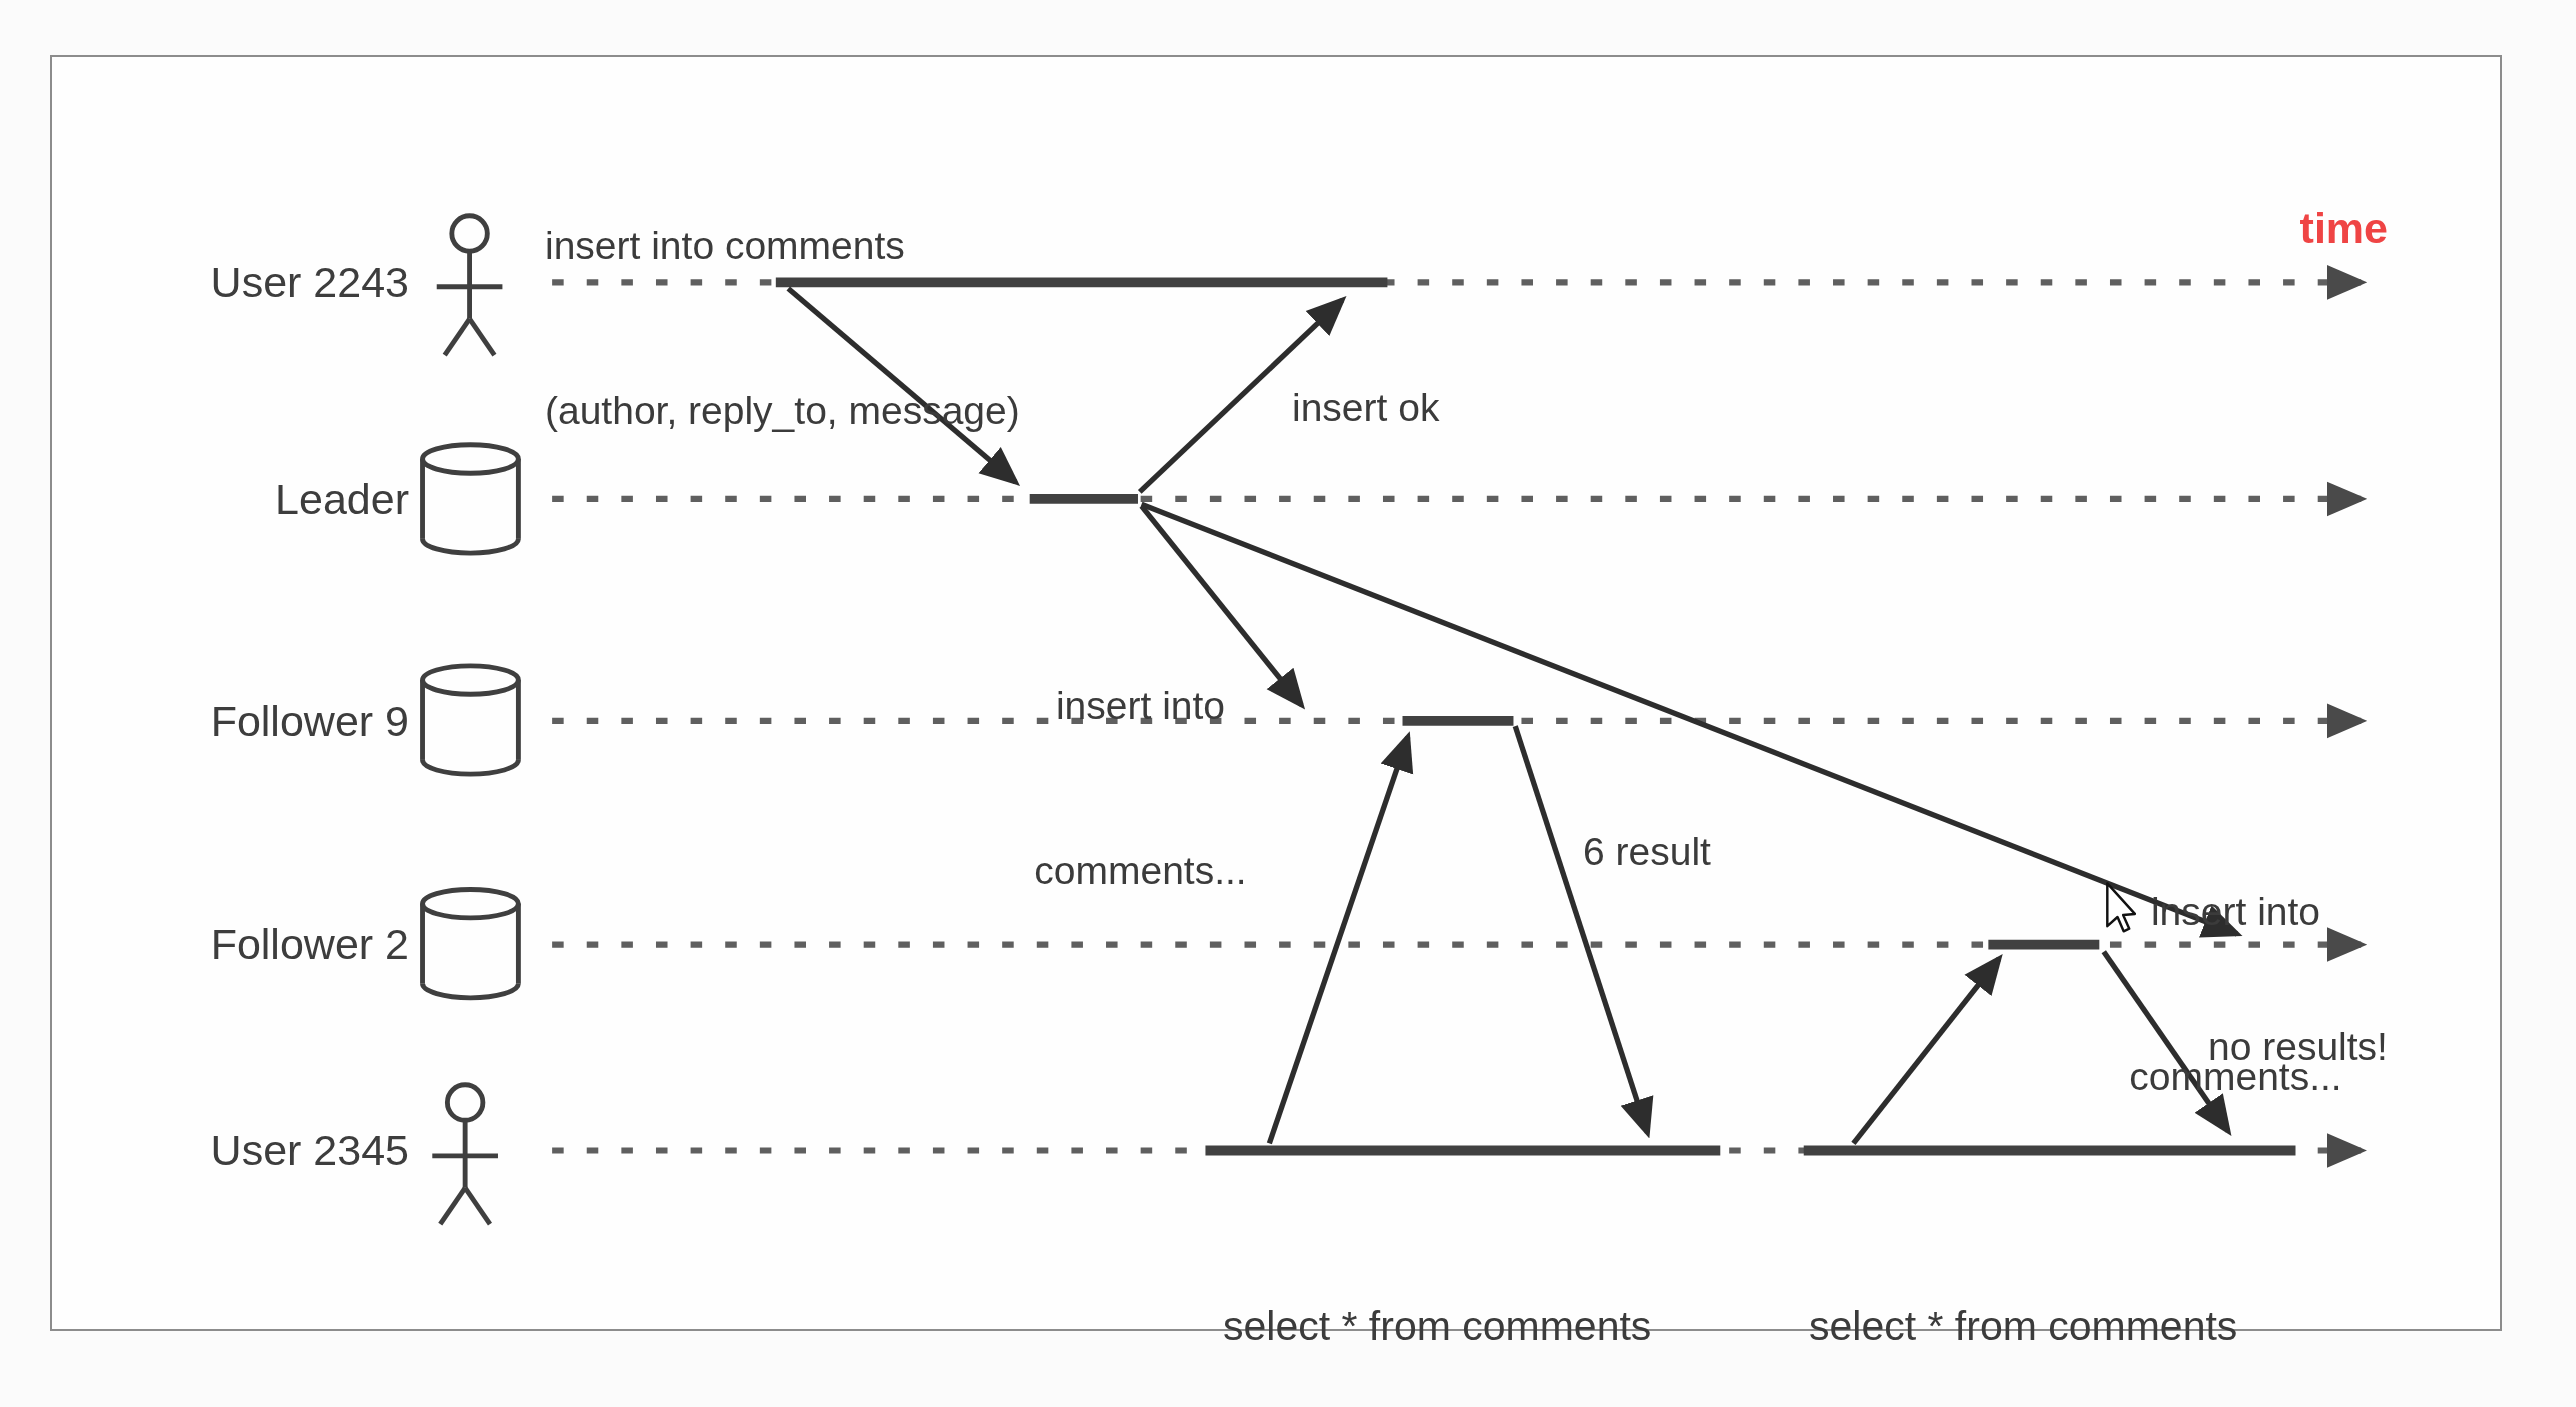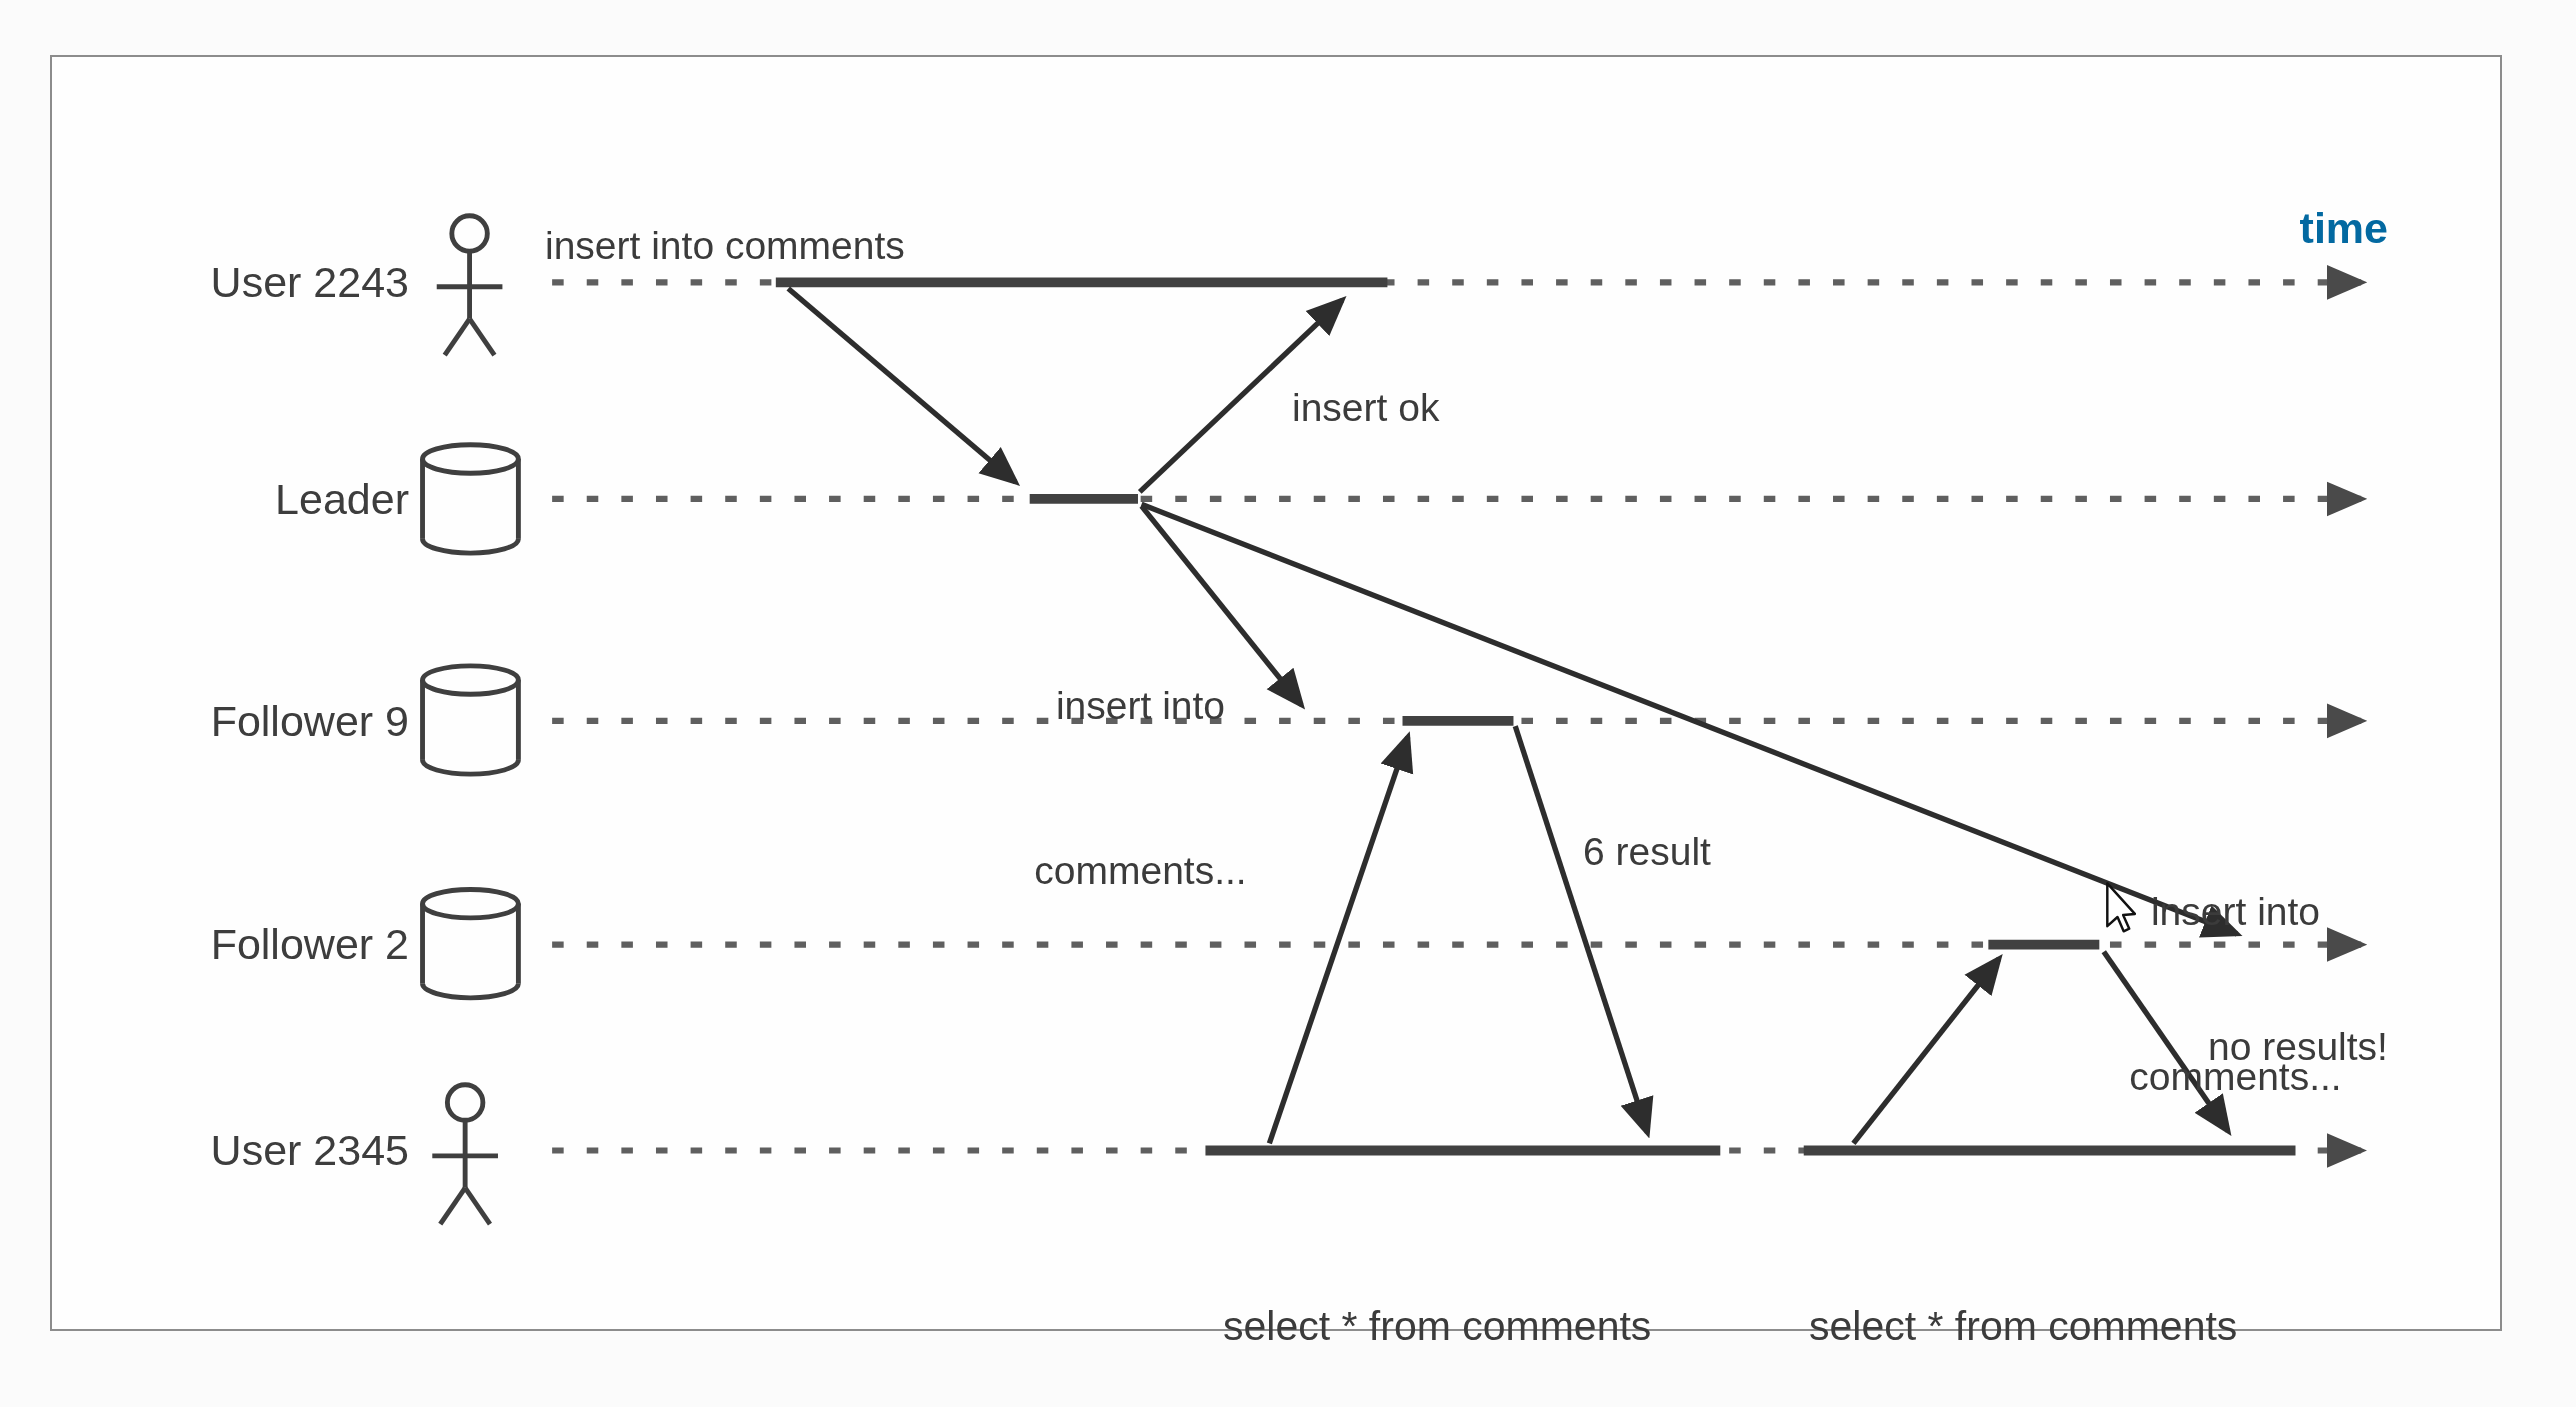--- a/index.html
+++ b/index.html
@@ -15,21 +15,21 @@
   }
   svg.overlay{position:absolute;left:0;top:0;width:2576px;height:1408px;}
   .txt{position:absolute;white-space:pre;color:#3b3b3b;}
   .sql{font-size:39px;line-height:55px;}
   .actor-label{
     position:absolute;left:107px;width:302px;text-align:right;
     font-size:43px;line-height:46px;color:#3d3d3d;
   }
   .note{font-size:39px;line-height:55px;}
   .note.center{text-align:center;}
-  .time{font-size:43px;font-weight:bold;color:#0369a1;}
+  .time{font-size:43px;font-weight:bold;color:#ef4444;}
   .query{font-size:41px;line-height:55px;}
 </style>
 </head>
 <body>
 
 <div class="stage">
 
   <div class="frame"></div>
 
   <svg class="overlay" viewBox="0 0 2902 1586">
@@ -110,20 +110,21 @@
       </g>
     </g>
 
     <g transform="translate(2374,995) scale(1.15)">
       <path d="M0 0 L0 42 L10 33 L16 47 L21.5 44.5 L15.5 31 L27 30 Z" fill="#ffffff" stroke="#111111" stroke-width="2.4" stroke-linejoin="round"></path>
     </g>
   </svg>
 
   <div class="txt sql" style="left:545px;top:108px;">
     <div>insert into comments</div>
+    <div>(author, reply_to, message)</div>
   </div>
 
   <div class="txt time" style="left:2184px;top:204px;width:204px;text-align:right;">time</div>
 
   <div class="actor-label" style="top:259px;">User 2243</div>
   <div class="actor-label" style="top:476px;">Leader</div>
   <div class="actor-label" style="top:698px;">Follower 9</div>
   <div class="actor-label" style="top:921px;">Follower 2</div>
   <div class="actor-label" style="top:1127px;">User 2345</div>
 

